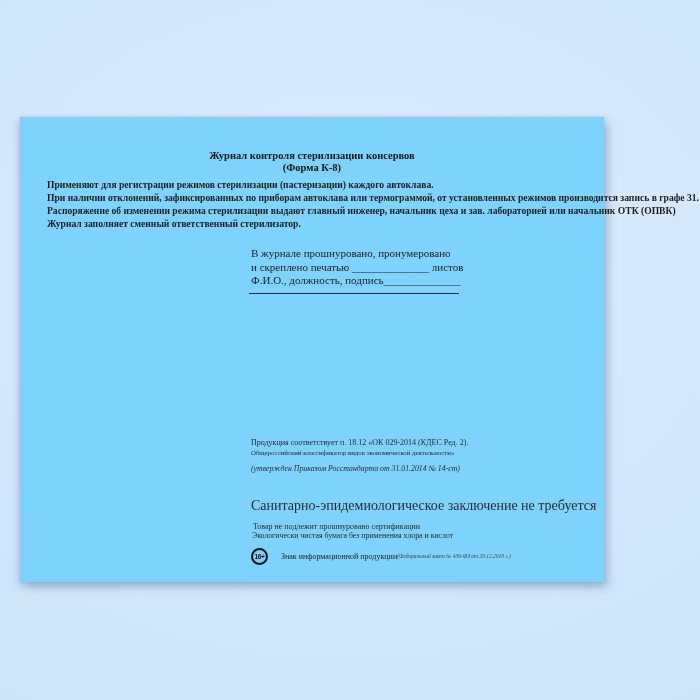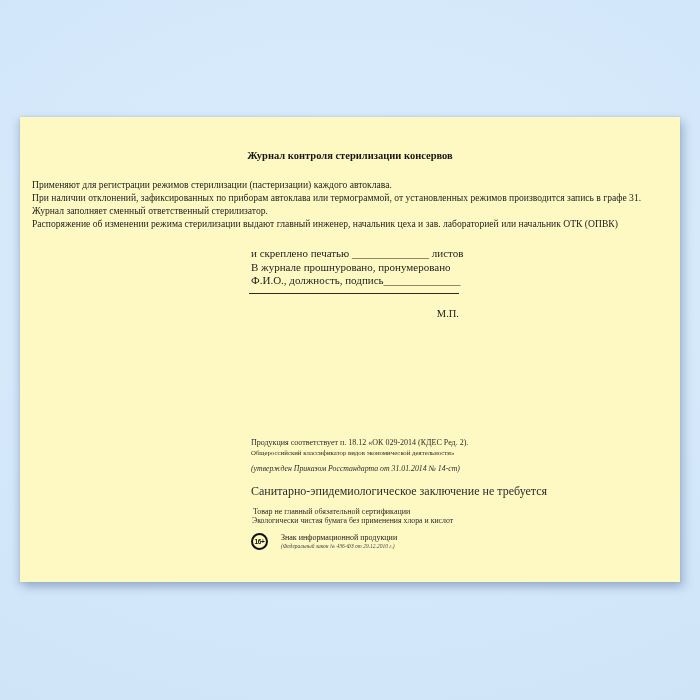--- a/index.html
+++ b/index.html
@@ -5,99 +5,99 @@
   html, body { margin: 0; padding: 0; }
   body {
     width: 700px; height: 700px; overflow: hidden;
     background: radial-gradient(ellipse 120% 90% at 50% 40%, #dceefd 0%, #d3e7fa 55%, #cde2f6 100%);
     font-family: "Liberation Serif", "DejaVu Serif", serif;
     color: #1f1f1f;
     position: relative;
   }
   .stage { position: absolute; inset: 0; }
   .page {
-    position: absolute; left: 20px; top: 117px; width: 660px; height: 465px;
-    background: #fef9c3;
+    position: absolute; left: 20px; top: 117px; width: 584px; height: 465px;
+    background: #7dd3fc;
     box-shadow: 0 0 2px rgba(120,145,180,0.35),
                 4px 5px 9px rgba(105,130,165,0.45),
                 -3px 3px 7px rgba(125,150,185,0.28);
   }
   .doc-title {
     position: absolute; top: 33px; left: 0; width: 100%;
     text-align: center; font-weight: bold; font-size: 10.5px; line-height: 12px;
     color: #161616;
   }
   .intro {
-    position: absolute; left: 12px; top: 61px; width: 620px;
-    font-size: 9.6px; line-height: 13px; white-space: nowrap; color: #1d1d1d;
+    position: absolute; left: 27px; top: 61px; width: 620px;
+    font-size: 9.6px; line-height: 13px; white-space: nowrap; color: #1d1d1d; font-weight: bold;
   }
   .binding {
     position: absolute; left: 229px; top: 130px; width: 212px;
     font-size: 11px; line-height: 13.5px; white-space: nowrap; color: #1d1d1d;
   }
   .binding .bline { padding-left: 2px; }
   .sig-rule {
     margin-top: 5px; width: 210px; height: 0;
     border-top: 1.4px solid #2a2a2a;
   }
   .stamp {
     margin-top: 13px; text-align: right; padding-right: 2px; font-size: 10.5px;
   }
   .footer {
     position: absolute; left: 231px; top: 321px; width: 240px;
     white-space: nowrap; color: #2b2b2b;
   }
   .f-comp1 { font-size: 8px; }
   .f-comp2 { font-size: 6.8px; margin-top: 1.5px; }
   .f-comp3 { font-size: 7.8px; font-style: italic; margin-top: 8px; }
-  .f-sanitary { font-size: 12px; margin-top: 11px; }
+  .f-sanitary { font-size: 14px; margin-top: 25px; }
   .f-cert { font-size: 8px; margin-top: 8px; padding-left: 2px; }
   .f-eco { font-size: 7.8px; margin-top: 0; padding-left: 1px; }
   .age-row { margin-top: 8px; display: flex; align-items: center; gap: 13px; }
   .age-circle {
     width: 13px; height: 13px; border: 2px solid #111; border-radius: 50%;
     display: flex; align-items: center; justify-content: center;
     font-weight: bold; font-size: 6.5px; letter-spacing: -0.3px; color: #111;
     font-family: "Liberation Sans", sans-serif; flex: 0 0 auto;
   }
-  .sign-text { display: flex; flex-direction: column; }
+  .sign-text { display: flex; }
   .sign-label { font-size: 8px; color: #222; }
   .sign-law { font-size: 5.5px; font-style: italic; margin-top: 1px; color: #444; }
 </style>
 </head>
 <body>
 
 <div class="stage">
   <div class="page">
 
     <div class="doc-title">
       <div>Журнал контроля стерилизации консервов</div>
+      <div>(Форма К-8)</div>
     </div>
 
     <div class="intro">
       <div>Применяют для регистрации режимов стерилизации (пастеризации) каждого автоклава.</div>
       <div>При наличии отклонений, зафиксированных по приборам автоклава или термограммой, от установленных режимов производится запись в графе 31.</div>
+      <div>Распоряжение об изменении режима стерилизации выдают главный инженер, начальник цеха и зав. лабораторией или начальник ОТК (ОПВК)</div>
       <div>Журнал заполняет сменный ответственный стерилизатор.</div>
-      <div>Распоряжение об изменении режима стерилизации выдают главный инженер, начальник цеха и зав. лабораторией или начальник ОТК (ОПВК)</div>
     </div>
 
     <div class="binding">
+      <div class="bline">В журнале прошнуровано, пронумеровано</div>
       <div class="bline">и скреплено печатью ______________ листов</div>
-      <div class="bline">В журнале прошнуровано, пронумеровано</div>
       <div class="bline">Ф.И.О., должность, подпись______________</div>
       <div class="sig-rule"></div>
-      <div class="stamp">М.П.</div>
     </div>
 
     <div class="footer">
       <div class="f-comp1">Продукция соответствует п. 18.12 «ОК 029-2014 (КДЕС Ред. 2).</div>
       <div class="f-comp2">Общероссийский классификатор видов экономической деятельности»</div>
       <div class="f-comp3">(утвержден Приказом Росстандарта от 31.01.2014 № 14-ст)</div>
       <div class="f-sanitary">Санитарно-эпидемиологическое заключение не требуется</div>
-      <div class="f-cert">Товар не главный обязательной сертификации</div>
+      <div class="f-cert">Товар не подлежит прошнуровано сертификации</div>
       <div class="f-eco">Экологически чистая бумага без применения хлора и кислот</div>
 
       <div class="age-row">
         <div class="age-circle">16+</div>
         <div class="sign-text">
           <div class="sign-label">Знак информационной продукции</div>
           <div class="sign-law">(Федеральный закон № 436-ФЗ от 29.12.2010 г.)</div>
         </div>
       </div>
     </div>

